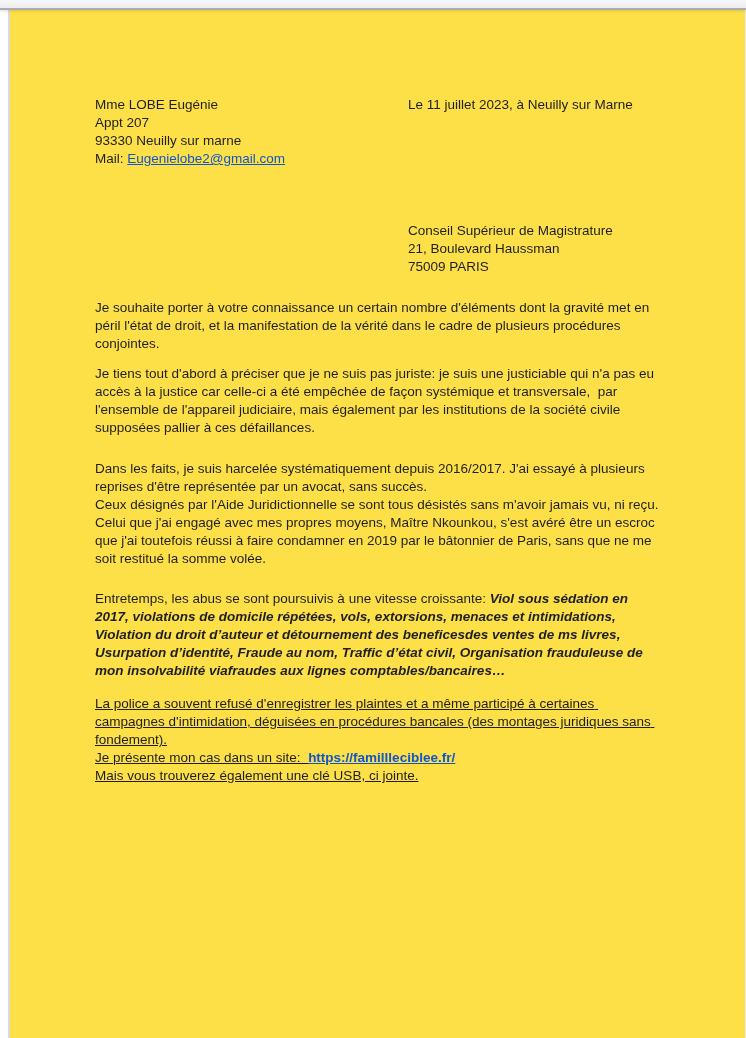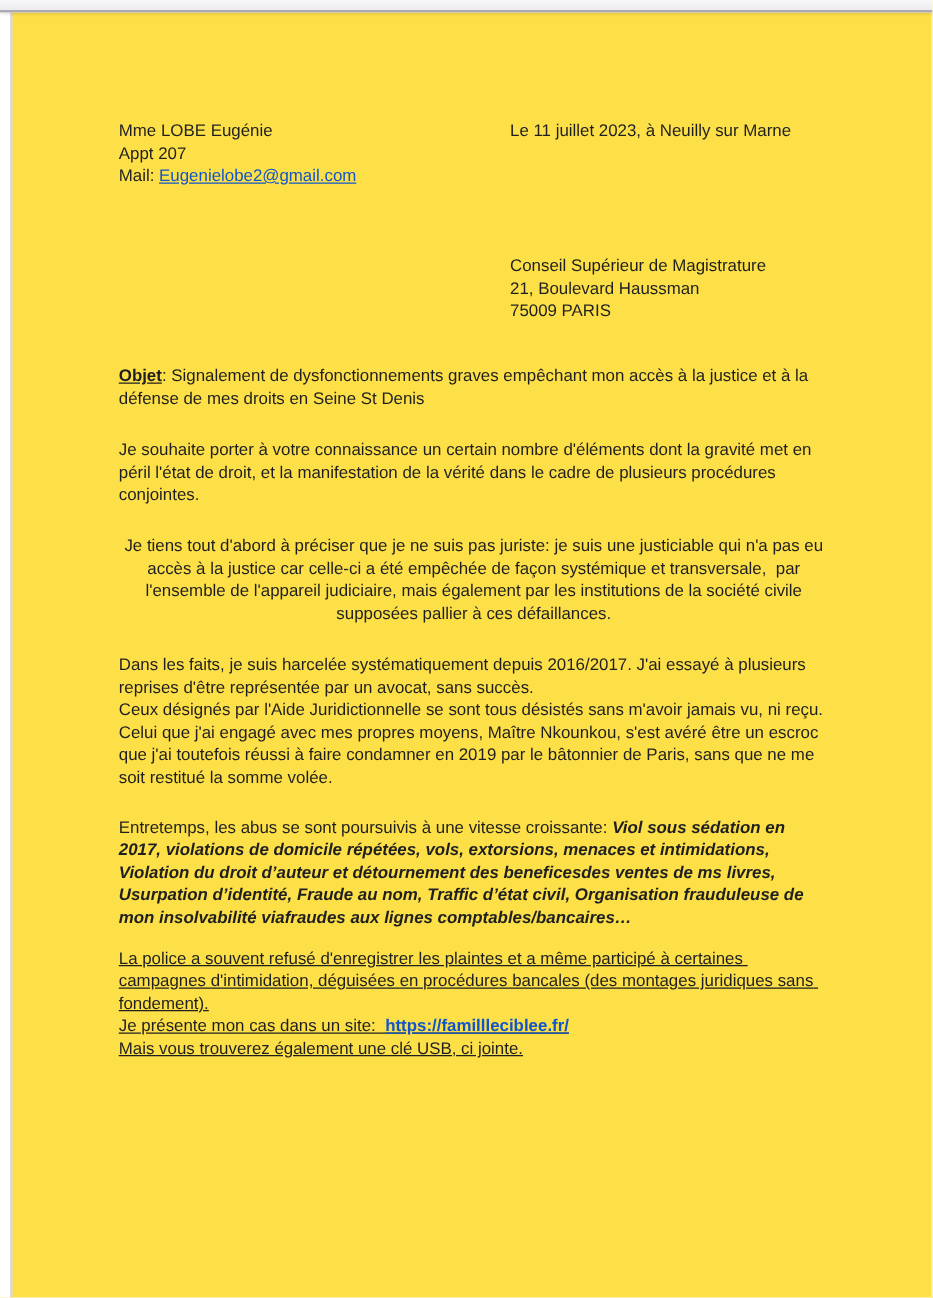--- a/index.html
+++ b/index.html
@@ -54,21 +54,21 @@
   .subject { margin: 34px 0 0 0; }
   .subject-label {
     font-weight: bold;
     text-decoration: underline;
   }
   .salutation {
     margin: 38px 0 0 0;
     text-align: center;
   }
   .para-1 { margin: 23px 0 0 0; }
-  .para-2 { margin: 23px 0 0 0; text-align: center; }
+  .para-2 { margin: 12px 0 0 0; }
   .para-3 { margin: 23px 0 0 0; }
   .para-4 { margin: 22px 0 0 0; }
   .para-5 { margin: 15px 0 0 0; text-decoration: underline; }
   .emphasis {
     font-weight: bold;
     font-style: italic;
   }
   a.link {
     color: var(--link-blue, #1155cc);
     text-decoration: underline;
@@ -81,32 +81,32 @@
 
 <div class="viewer-top-edge"></div>
 
 <div class="page">
   <div class="letter">
 
     <div class="header-row">
       <div class="sender-block">
         <div class="line">Mme LOBE Eugénie</div>
         <div class="line">Appt 207</div>
+        <div class="line">93330 Neuilly sur marne</div>
         <div class="line"><span>Mail: </span><a class="link" href="#">Eugenielobe2@gmail.com</a></div>
       </div>
       <div class="dateline">Le 11 juillet 2023, à Neuilly sur Marne</div>
     </div>
 
     <div class="recipient-block">
       <div class="line">Conseil Supérieur de Magistrature</div>
       <div class="line">21, Boulevard Haussman</div>
       <div class="line">75009 PARIS</div>
     </div>
 
-    <p class="subject"><span class="subject-label">Objet</span><span>: Signalement de dysfonctionnements graves empêchant mon accès à la justice et à la défense de mes droits en Seine St Denis</span></p>
 
 
     <p class="para-1">Je souhaite porter à votre connaissance un certain nombre d'éléments dont la gravité met en péril l'état de droit, et la manifestation de la vérité dans le cadre de plusieurs procédures conjointes.</p>
 
     <p class="para-2">Je tiens tout d'abord à préciser que je ne suis pas juriste: je suis une justiciable qui n'a pas eu accès à la justice car celle-ci a été empêchée de façon systémique et transversale,  par l'ensemble de l'appareil judiciaire, mais également par les institutions de la société civile supposées pallier à ces défaillances.</p>
 
     <p class="para-3"><span class="pre">Dans les faits, je suis harcelée systématiquement depuis 2016/2017. J'ai essayé à plusieurs reprises d'être représentée par un avocat, sans succès.</span><br><span class="pre">Ceux désignés par l'Aide Juridictionnelle se sont tous désistés sans m'avoir jamais vu, ni reçu.</span><br><span class="pre">Celui que j'ai engagé avec mes propres moyens, Maître Nkounkou, s'est avéré être un escroc que j'ai toutefois réussi à faire condamner en 2019 par le bâtonnier de Paris, sans que ne me soit restitué la somme volée.</span></p>
 
     <p class="para-4"><span class="pre">Entretemps, les abus se sont poursuivis à une vitesse croissante: </span><span class="emphasis">Viol sous sédation en 2017, violations de domicile répétées, vols, extorsions, menaces et intimidations, Violation du droit d’auteur et détournement des beneficesdes ventes de ms livres, Usurpation d’identité, Fraude au nom, Traffic d’état civil, Organisation frauduleuse de mon insolvabilité viafraudes aux lignes comptables/bancaires…</span></p>
 

